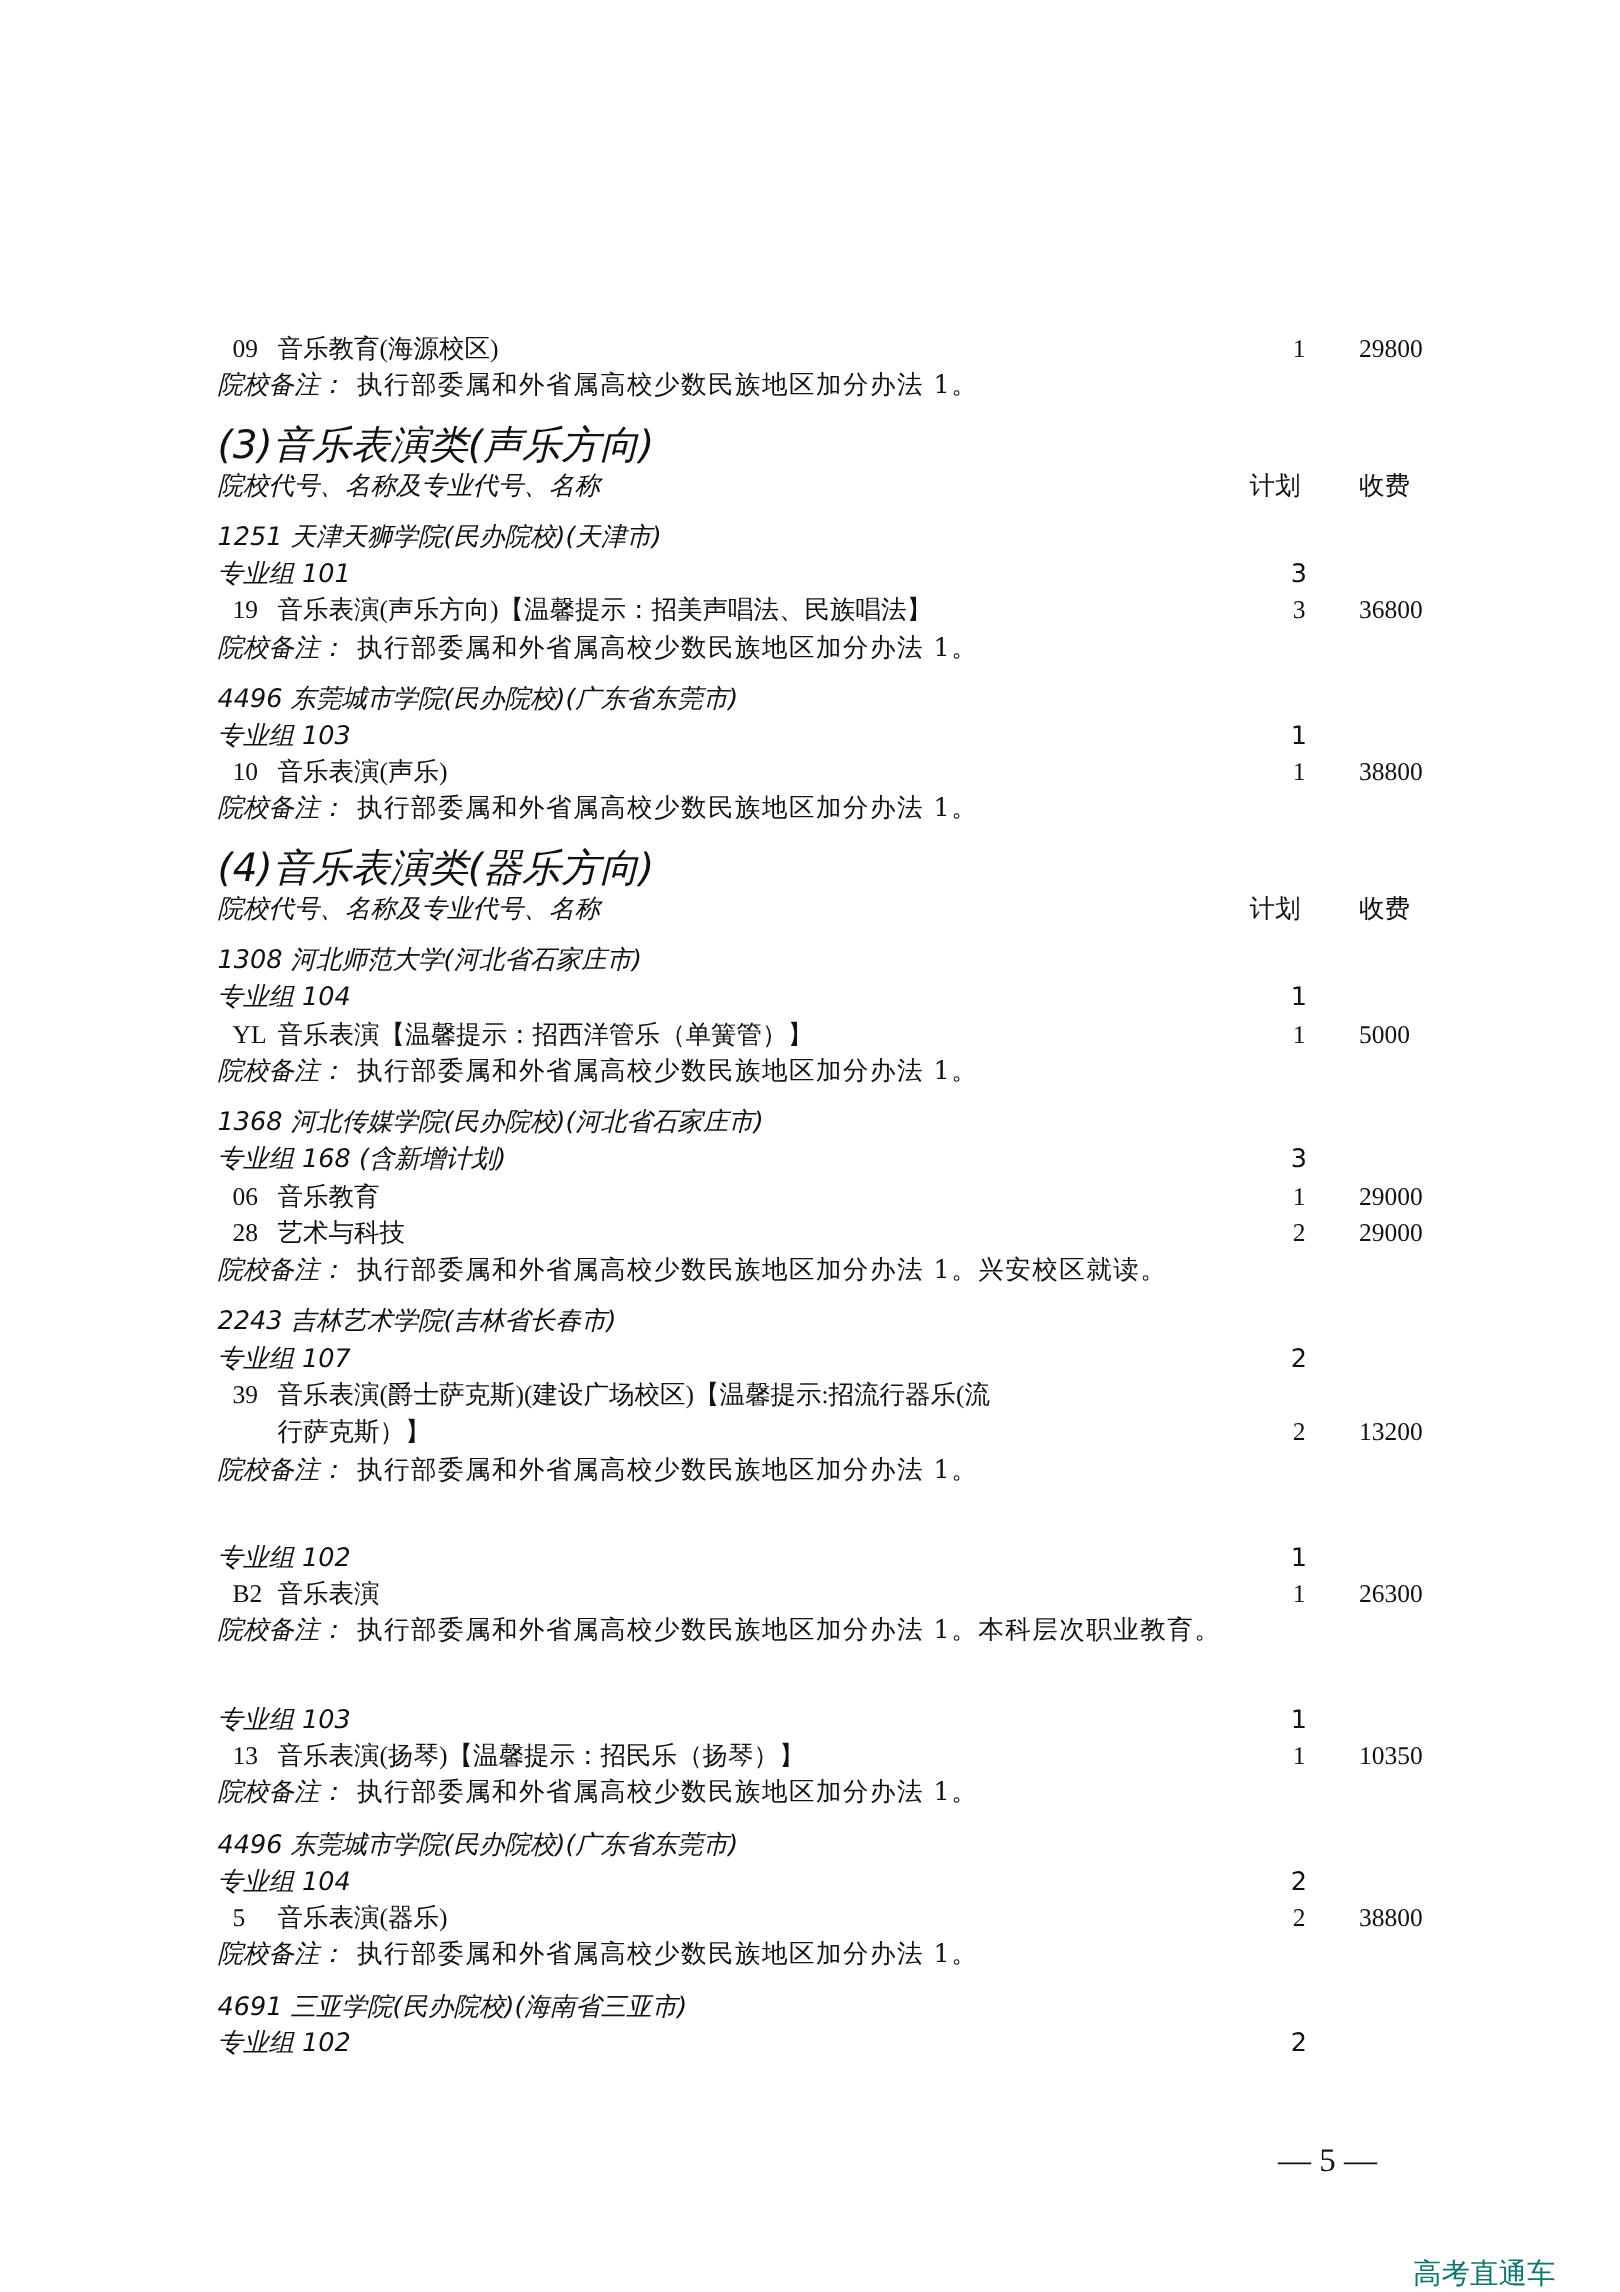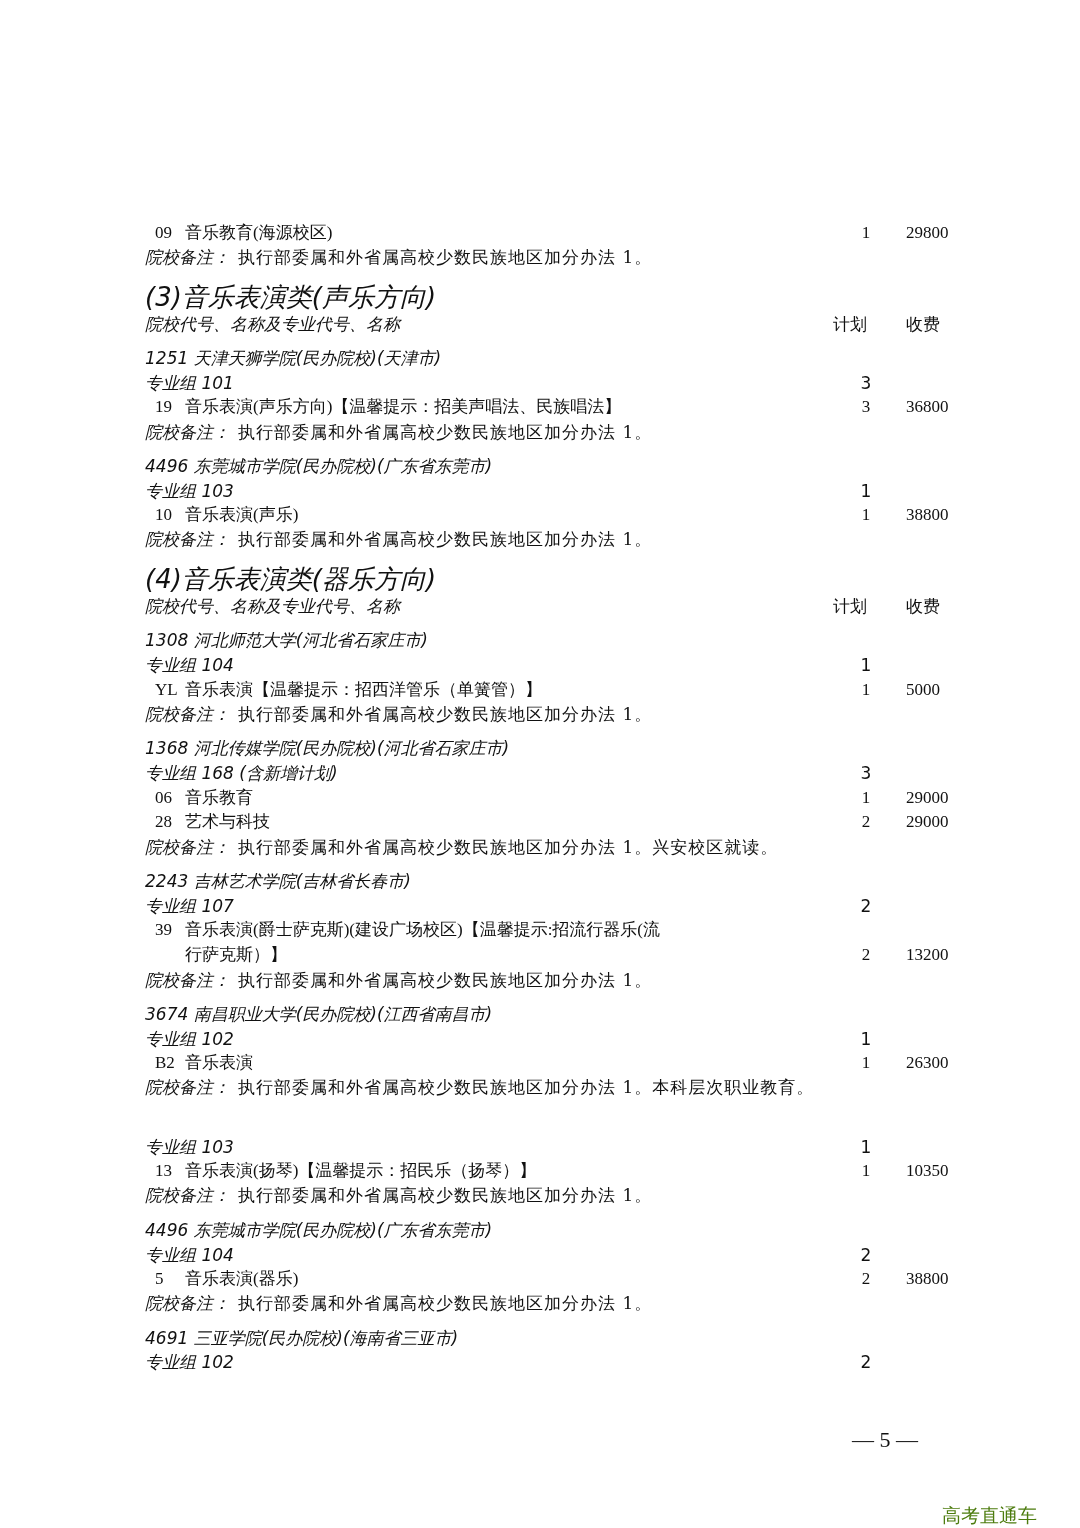--- a/index.html
+++ b/index.html
@@ -12,21 +12,21 @@
   .left { left:145px;font-style:italic; }
   .indent { left:155px; }
   .indent2 { left:185px; }
   .plan { left:858px; width:16px; text-align:center; }
   .fee { left:906px; }
   .heading { font-size:26px; line-height:30px; font-family:"DejaVu Sans","Liberation Sans",sans-serif; }
   .colhead { font-size:17px; font-family:"DejaVu Sans","Liberation Sans",sans-serif; }
   .note-label { font-family:"DejaVu Sans","Liberation Sans",sans-serif; }
   .note-body { font-family:"DejaVu Serif","Liberation Serif",serif; letter-spacing:1px; }
   .pageno { position:absolute; left:852px; top:1397px; font-family:"Liberation Serif","DejaVu Serif",serif; font-size:22px; white-space:nowrap; }
-  .watermark { position:absolute; left:942px; top:1473px; font-family:"DejaVu Sans","Liberation Sans",sans-serif; font-size:19px; color:#4d7c0f; white-space:nowrap; }
+  .watermark { position:absolute; left:942px; top:1473px; font-family:"DejaVu Sans","Liberation Sans",sans-serif; font-size:19px; color:#0f766e; white-space:nowrap; }
 </style>
 </head>
 <body>
 
 <div class="page">
 
   <div class="line" style="top:191px">
     <span class="txt serif indent">09</span>
     <span class="txt serif indent2">音乐教育(海源校区)</span>
     <span class="txt serif plan">1</span>
@@ -147,23 +147,20 @@
   <div class="line" style="top:913px">
     <span class="txt serif indent2">行萨克斯）】</span>
     <span class="txt serif plan">2</span>
     <span class="txt serif fee">13200</span>
   </div>
   <div class="line" style="top:938px">
     <span class="txt note-label left">院校备注：</span>
     <span class="txt note-body" style="left:238px">执行部委属和外省属高校少数民族地区加分办法 1。</span>
   </div>
 
-  <div class="line" style="top:972px">
-    <span class="txt sans left">3674 南昌职业大学(民办院校)(江西省南昌市)</span>
-  </div>
   <div class="line" style="top:997px">
     <span class="txt sans left">专业组 102</span>
     <span class="txt sans plan">1</span>
   </div>
   <div class="line" style="top:1021px">
     <span class="txt serif indent">B2</span>
     <span class="txt serif indent2">音乐表演</span>
     <span class="txt serif plan">1</span>
     <span class="txt serif fee">26300</span>
   </div>

